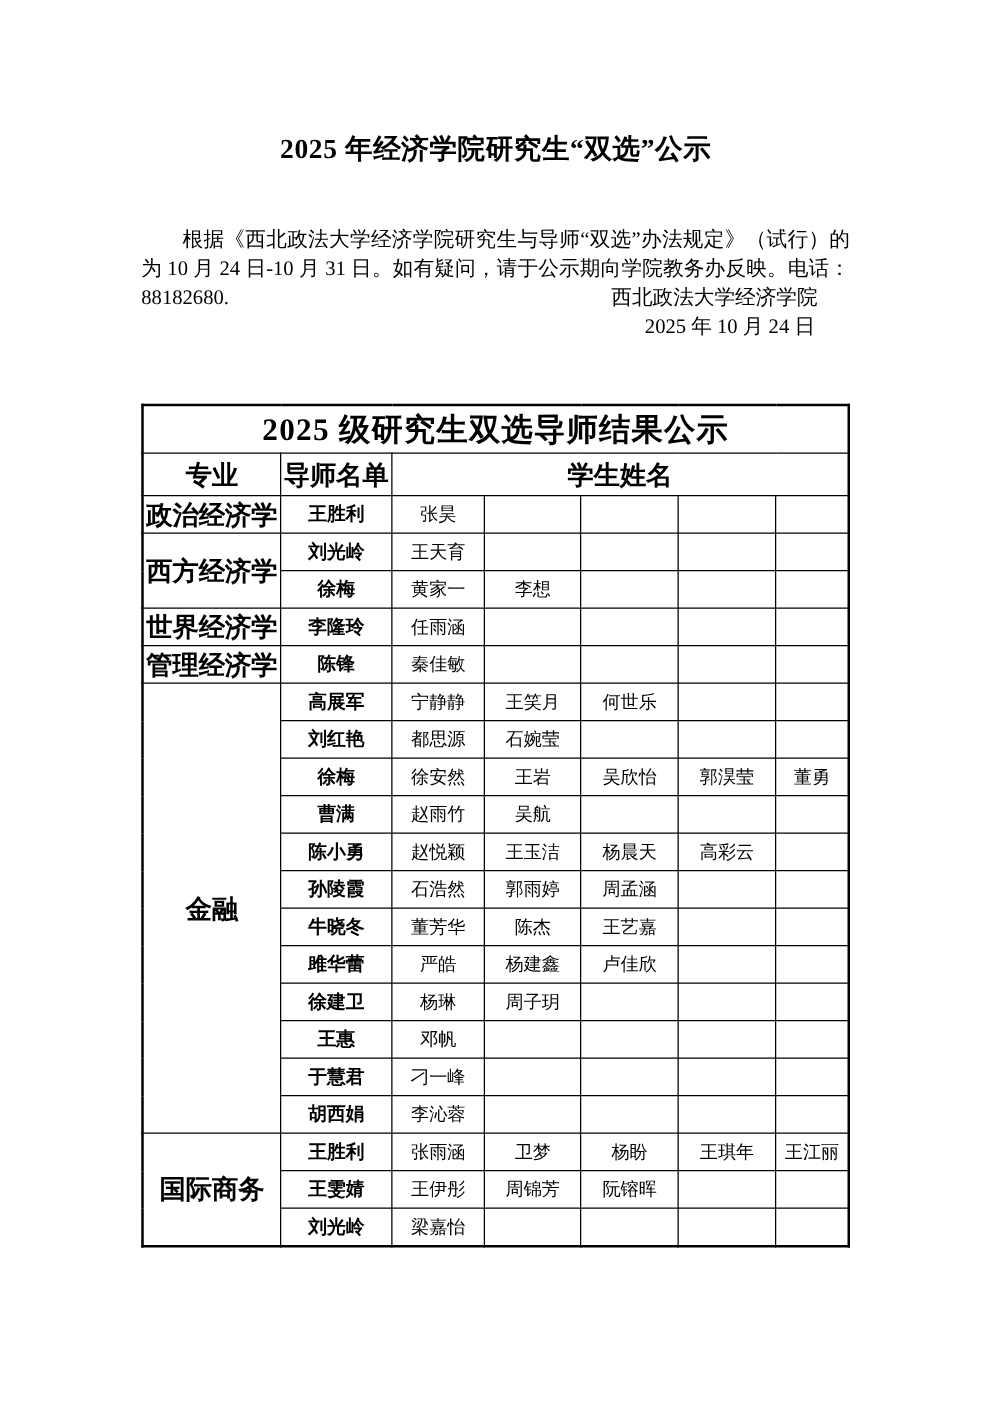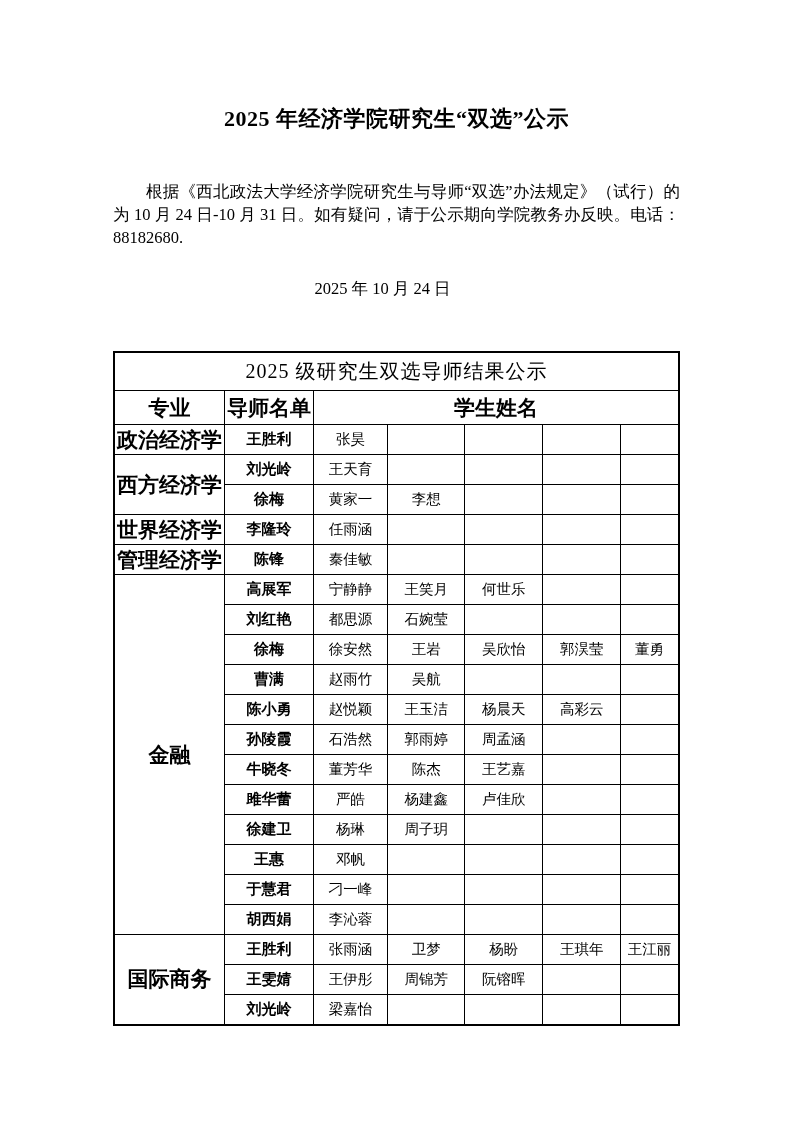--- a/index.html
+++ b/index.html
@@ -38,44 +38,43 @@
   .indent {
     text-indent: 33px;
   }
   .sig-row {
     display: flex;
     justify-content: space-between;
     padding-right: 26px;
     align-items: center;
   }
   .date-line {
-    text-align: center;
+    text-align: right;
     padding-right: 28px;
-    margin-top: 28px;
   }
   .table-wrap {
     margin-top: 51px;
   }
   table.results {
     border-collapse: collapse;
     border: 2px solid #000;
     margin: 0 auto;
     table-layout: fixed;
   }
   table.results td {
     border: 1px solid #000;
     text-align: center;
     vertical-align: middle;
     padding: 0 2px;
     overflow: hidden;
     white-space: nowrap;
   }
   td.cell-table-title {
-    font-size: 20px;
-    font-weight: normal;
+    font-size: 25px;
+    font-weight: bold;
     height: 37px;
     letter-spacing: 1px;
   }
   td.cell-header {
     font-size: 21px;
     font-weight: bold;
     height: 33px;
   }
   td.cell-specialty {
     font-size: 21px;
@@ -99,20 +98,21 @@
 
 <div class="page">
 
   <h1 class="doc-title">2025 年经济学院研究生“双选”公示</h1>
 
   <div class="intro">
     <div class="jline indent">根据《西北政法大学经济学院研究生与导师“双选”办法规定》（试行）的</div>
     <div class="jline">为 10 月 24 日-10 月 31 日。如有疑问，请于公示期向学院教务办反映。电话：</div>
     <div class="sig-row">
       <span>88182680.</span>
+      <span>西北政法大学经济学院</span>
     </div>
     <div class="date-line">2025 年 10 月 24 日</div>
   </div>
 
   <div class="table-wrap">
     <table class="results">
         <colgroup>
           <col style="width: 94px;">
           <col style="width: 82px;">
           <col style="width: 76px;">

